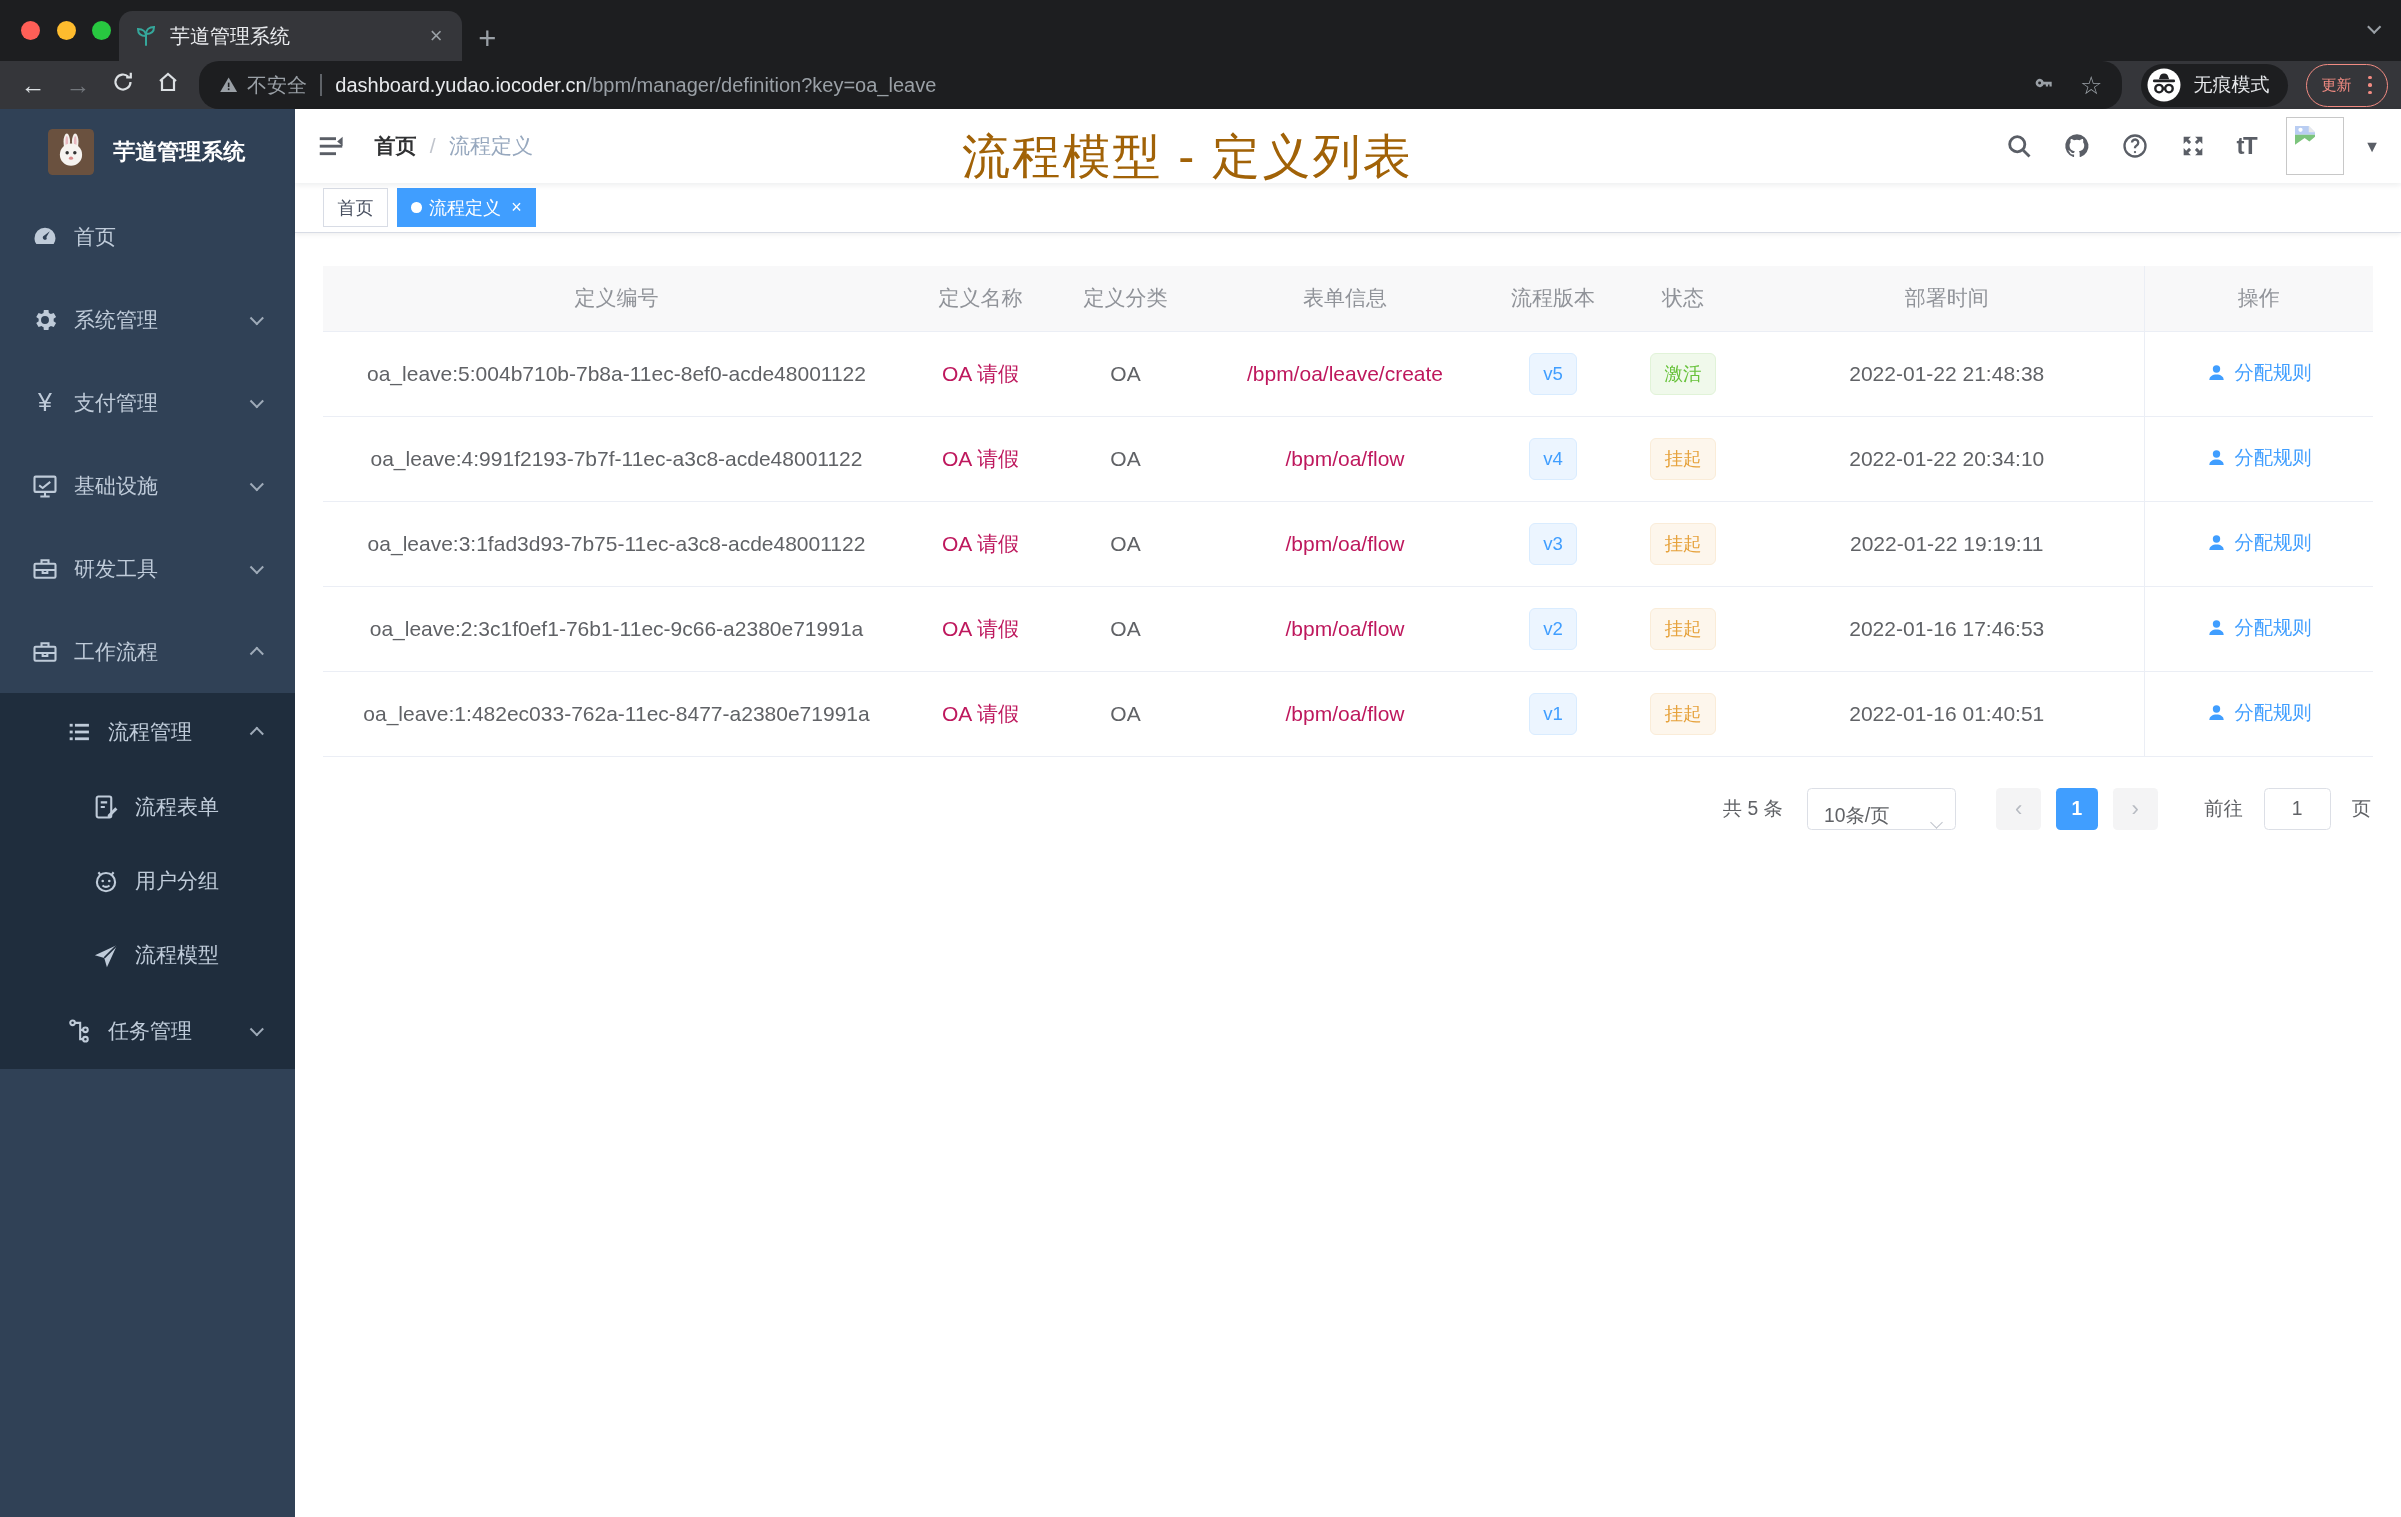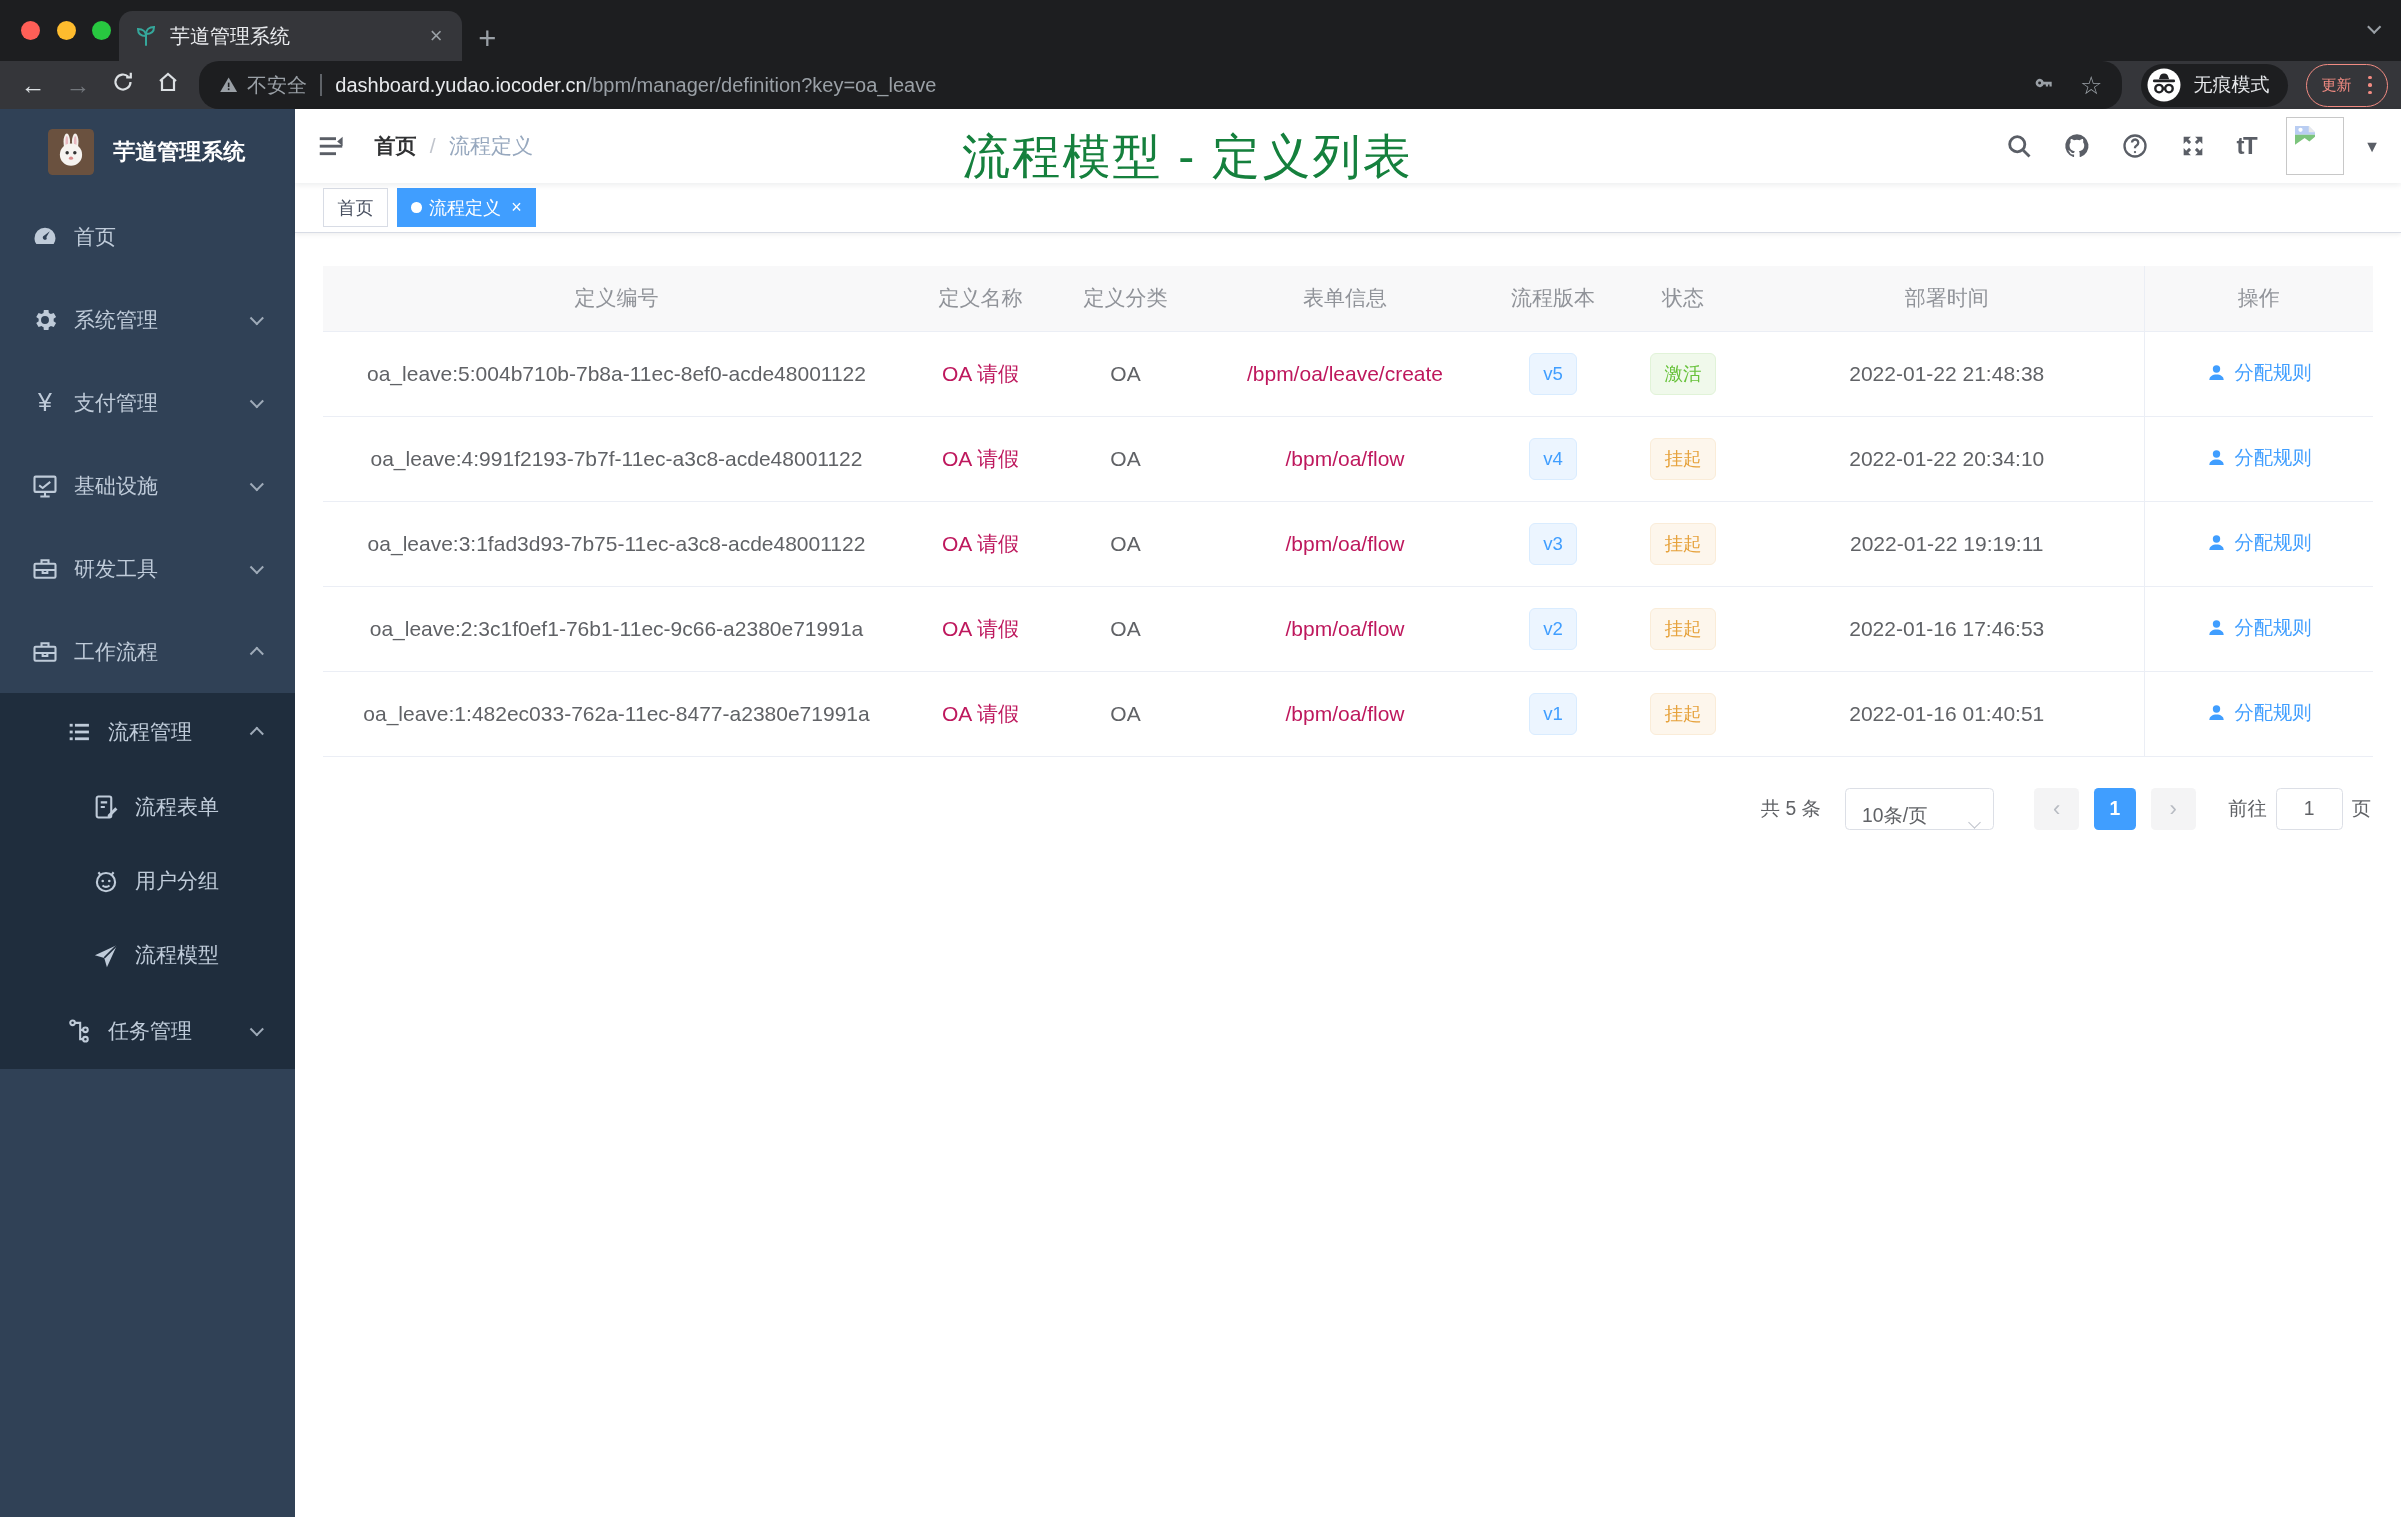--- a/index.html
+++ b/index.html
@@ -68,21 +68,21 @@
   .bc-home { color:#303133; font-weight:700; }
   .bc-sep { color:#c0c4cc; }
   .bc-current { color:#97a8be; }
   .nav-right { margin-left:auto; display:flex; align-items:center; gap:30px; padding-right:21px; color:#5a5e66; }
   .nav-right .nicon svg { width:28px; height:28px; display:block; }
   .fontsize { font-weight:700; font-size:24px; letter-spacing:-1.5px; }
   .avatar-box { width:58px; height:58px; border:1.5px solid #c8c8c8; background:#fff; position:relative; }
   .avatar-box svg { width:30px; height:30px; position:absolute; left:3px; top:3px; }
   .caret-down { font-size:16.3px; color:#5a5e66; margin-left:-10.4px; }
   .annotation { position:absolute; left:667px; top:16.3px; font-size:48px; font-weight:500; letter-spacing:2.2px;
-                color:#15803d; white-space:nowrap; z-index:5; }
+                color:#a16207; white-space:nowrap; z-index:5; }
 
   .tags-view { height:50px; display:flex; align-items:center; gap:9px; padding-left:28px;
                border-bottom:1.5px solid #d8dce5; box-shadow:0 1.5px 4.5px rgba(0,0,0,.06); background:#fff; position:relative; z-index:1; }
   .tag { height:39px; display:inline-flex; align-items:center; padding:0 13.4px; border:1.5px solid #d8dce5;
          background:#fff; color:#495060; font-size:18px; gap:7.4px; }
   .tag.active { background:#409eff; border-color:#409eff; color:#fff; }
   .tag .dot { width:10.4px; height:10.4px; border-radius:50%; background:#fff; }
   .tag .tclose { font-size:18px; padding-left:3px; }
 
   .content { flex:1; padding:33px 30px 0 28px; }
@@ -105,21 +105,21 @@
                 font-size:19.3px; color:#606266; }
   .pg-total { margin-right:24px; }
   .pg-select { width:149px; height:42px; border:1.5px solid #dcdfe6; border-radius:4.5px; display:flex;
                align-items:flex-end; justify-content:space-between; padding:0 13.4px 0 16.3px; margin-right:33px; background:#fff; }
   .pg-select .chev3 { width:9px; height:9px; border-right:1.5px solid #c0c4cc; border-bottom:1.5px solid #c0c4cc;
                       transform:rotate(45deg) translate(-1.5px,-1.5px); }
   .pg-btn { min-width:45px; height:42px; background:#f4f4f5; border-radius:4.5px; display:inline-flex;
             align-items:center; justify-content:center; color:#b7bbc2; font-size:22px; margin:0 7.4px; }
   .pg-page { min-width:42px; height:42px; background:#409eff; color:#fff; border-radius:4.5px; display:inline-flex;
              align-items:center; justify-content:center; font-weight:700; margin:0 7.4px; }
-  .pg-goto { margin-left:25px; display:inline-flex; align-items:center; gap:9px; }
+  .pg-goto { margin-left:39px; display:inline-flex; align-items:center; gap:21px; }
   .pg-input { width:67px; height:42px; border:1.5px solid #dcdfe6; border-radius:4.5px; text-align:center;
               font-size:19.3px; color:#606266; font-family:inherit; }
 </style>
 </head>
 <body>
 
 <div class="tabstrip">
   <div class="traffic">
     <span style="background:#ff5f57"></span>
     <span style="background:#febc2e"></span>

